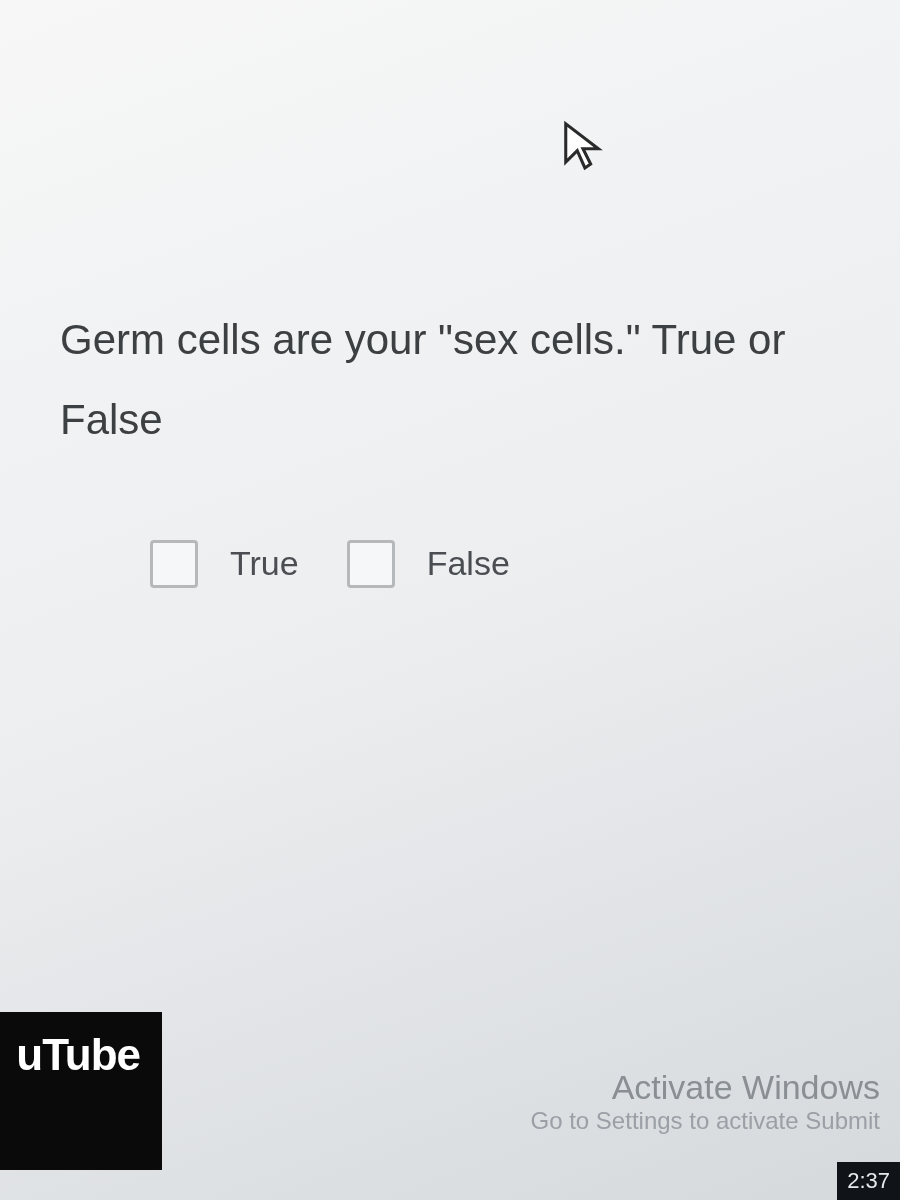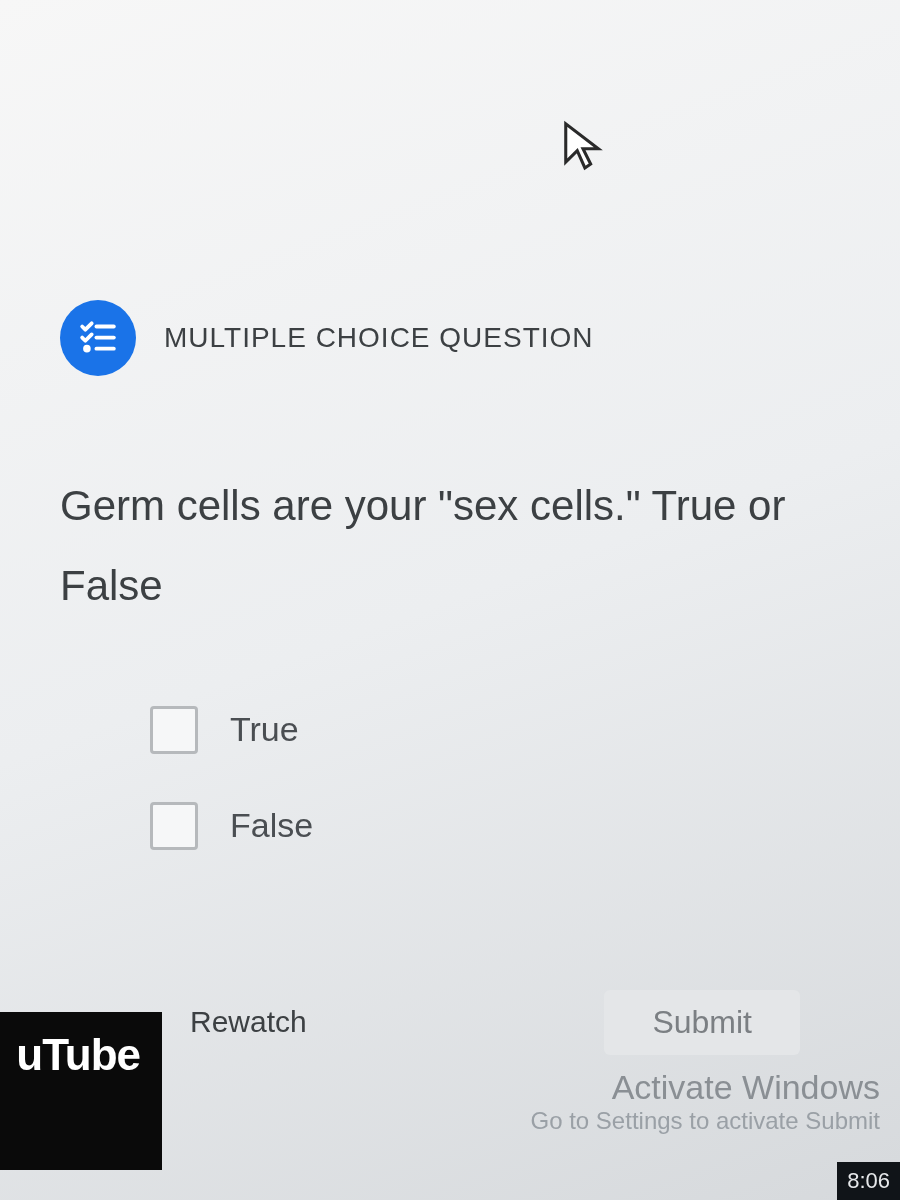--- a/index.html
+++ b/index.html
@@ -53,21 +53,21 @@
   .question-text {
     font-size: 42px;
     line-height: 1.9;
     color: #3c4043;
     font-weight: 400;
     margin-bottom: 80px;
   }
   .options {
     margin-left: 90px;
     display: flex;
-    flex-direction: column;
+    flex-direction: row;
     gap: 48px;
     margin-bottom: 140px;
   }
   .option {
     display: flex;
     align-items: center;
     gap: 32px;
     cursor: pointer;
   }
   .checkbox {
@@ -147,64 +147,45 @@
     pointer-events: none;
   }
 </style>
 </head>
 <body>
 
 <div class="viewport">
 
   <div class="question-card">
 
-    <div class="header-row">
-      <div class="badge">
-        <span>
-          <svg viewBox="0 0 24 24" fill="none" stroke="#ffffff" stroke-width="2.4" stroke-linecap="round" stroke-linejoin="round">
-            <polyline points="2 6 4 8 8 4"></polyline>
-            <line x1="11" y1="6" x2="22" y2="6"></line>
-            <polyline points="2 13 4 15 8 11"></polyline>
-            <line x1="11" y1="13" x2="22" y2="13"></line>
-            <circle cx="5" cy="20" r="1.2" fill="#ffffff"></circle>
-            <line x1="11" y1="20" x2="22" y2="20"></line>
-          </svg>
-        </span>
-      </div>
-      <div class="question-type">MULTIPLE CHOICE QUESTION</div>
-    </div>
 
     <div class="question-text">Germ cells are your "sex cells." True or False</div>
 
     <div class="options">
       <div class="option">
         <div class="checkbox"></div>
         <div class="option-label">True</div>
       </div>
       <div class="option">
         <div class="checkbox"></div>
         <div class="option-label">False</div>
       </div>
     </div>
 
-    <div class="actions">
-      <div class="rewatch">Rewatch</div>
-      <div class="submit">Submit</div>
-    </div>
 
   </div>
 
   <div class="youtube-fragment">uTube</div>
 
   <div class="watermark">
     <div class="line1">Activate Windows</div>
     <div class="line2">Go to Settings to activate Submit</div>
   </div>
 
-  <div class="clock">8:06</div>
+  <div class="clock">2:37</div>
 
   <div class="cursor">
     <svg viewBox="0 0 24 28" fill="none" stroke="#2a2a2a" stroke-width="1.6">
       <path d="M3 2 L3 22 L9 16 L13 25 L16 23 L12 15 L20 15 Z" fill="#ffffff"></path>
     </svg>
   </div>
 
 </div>
 
 </body></html>

